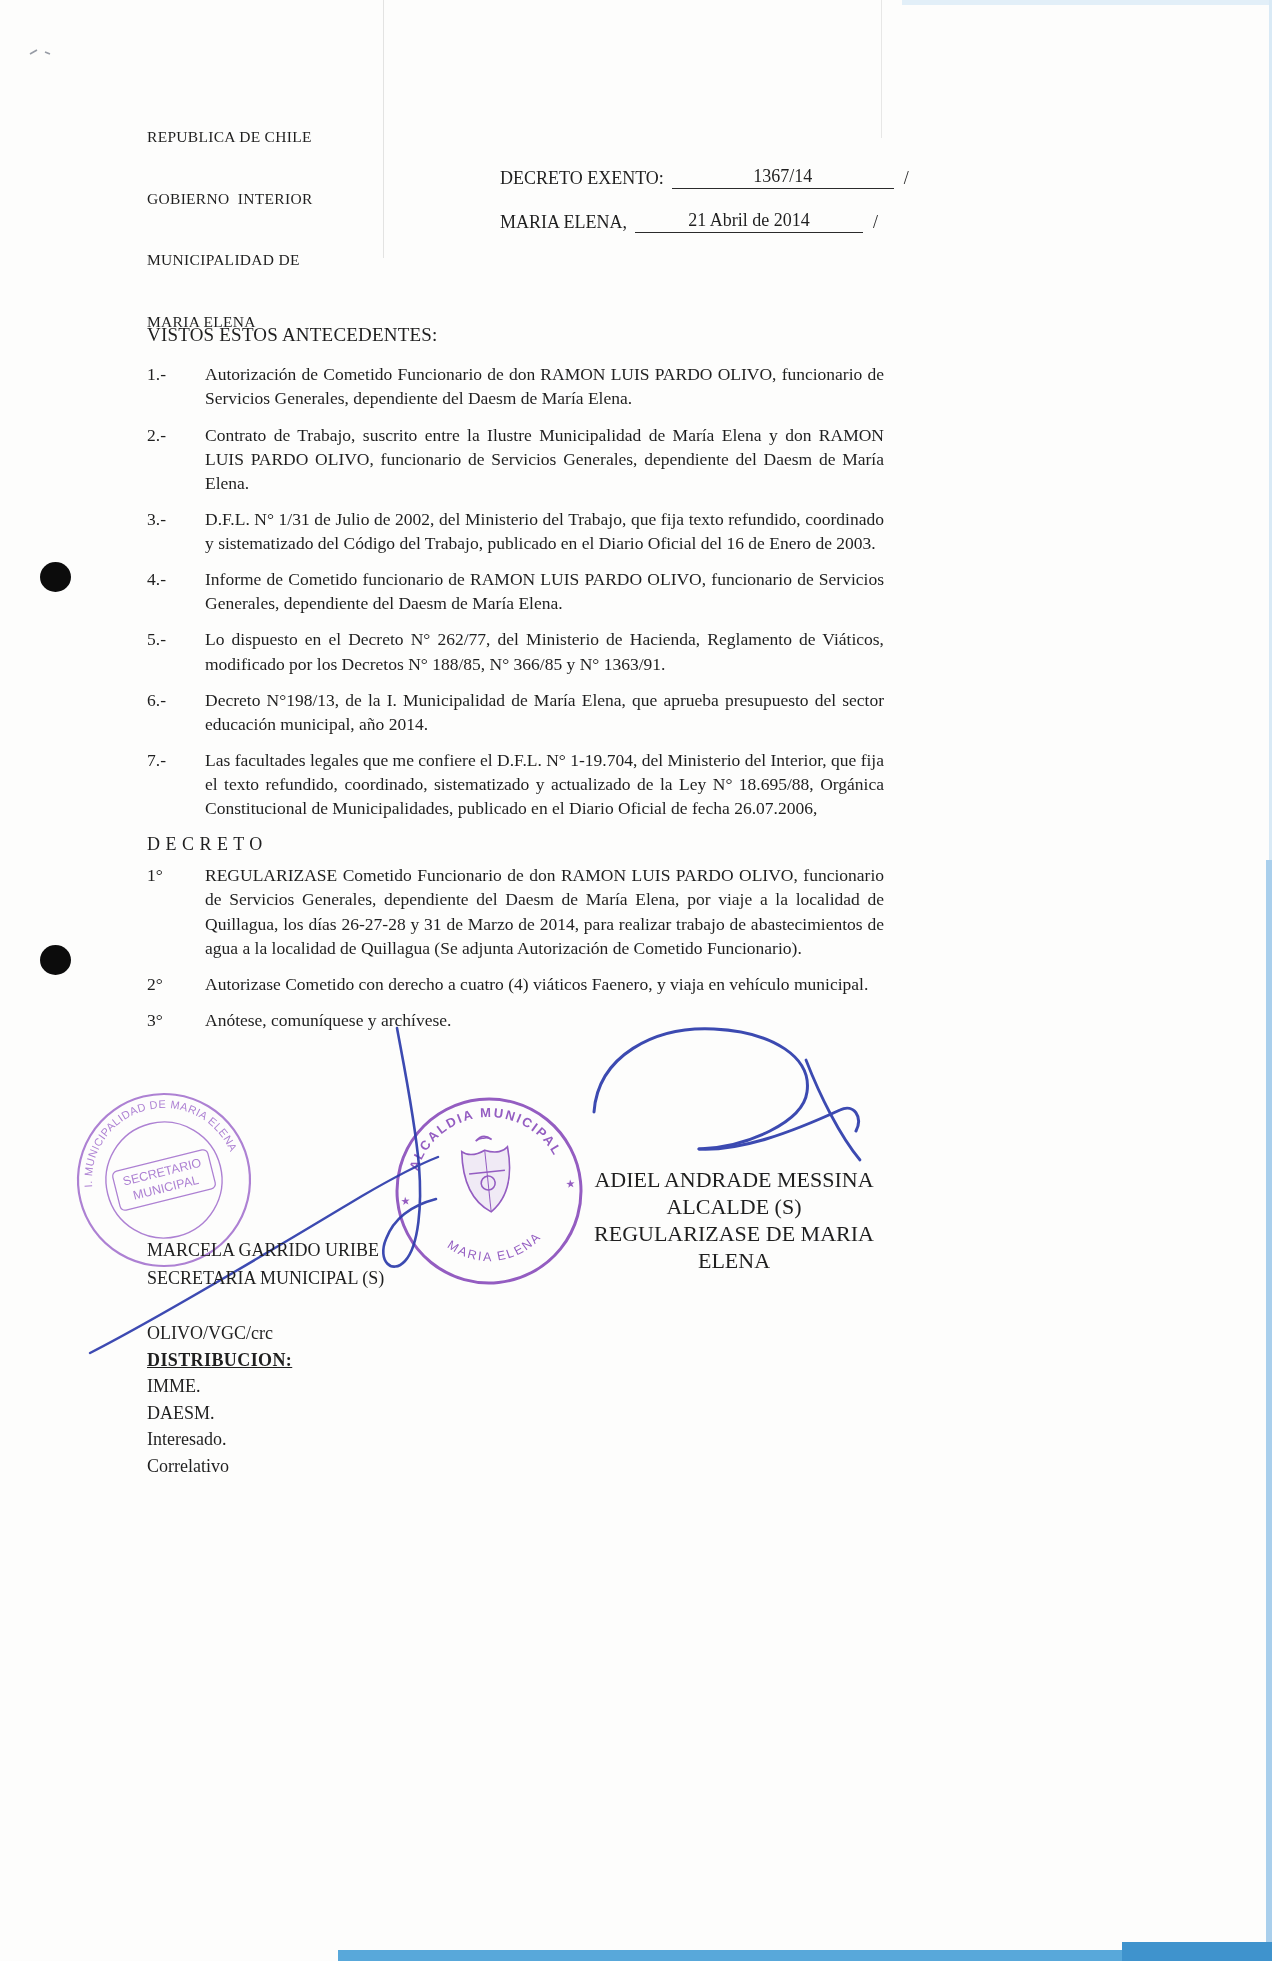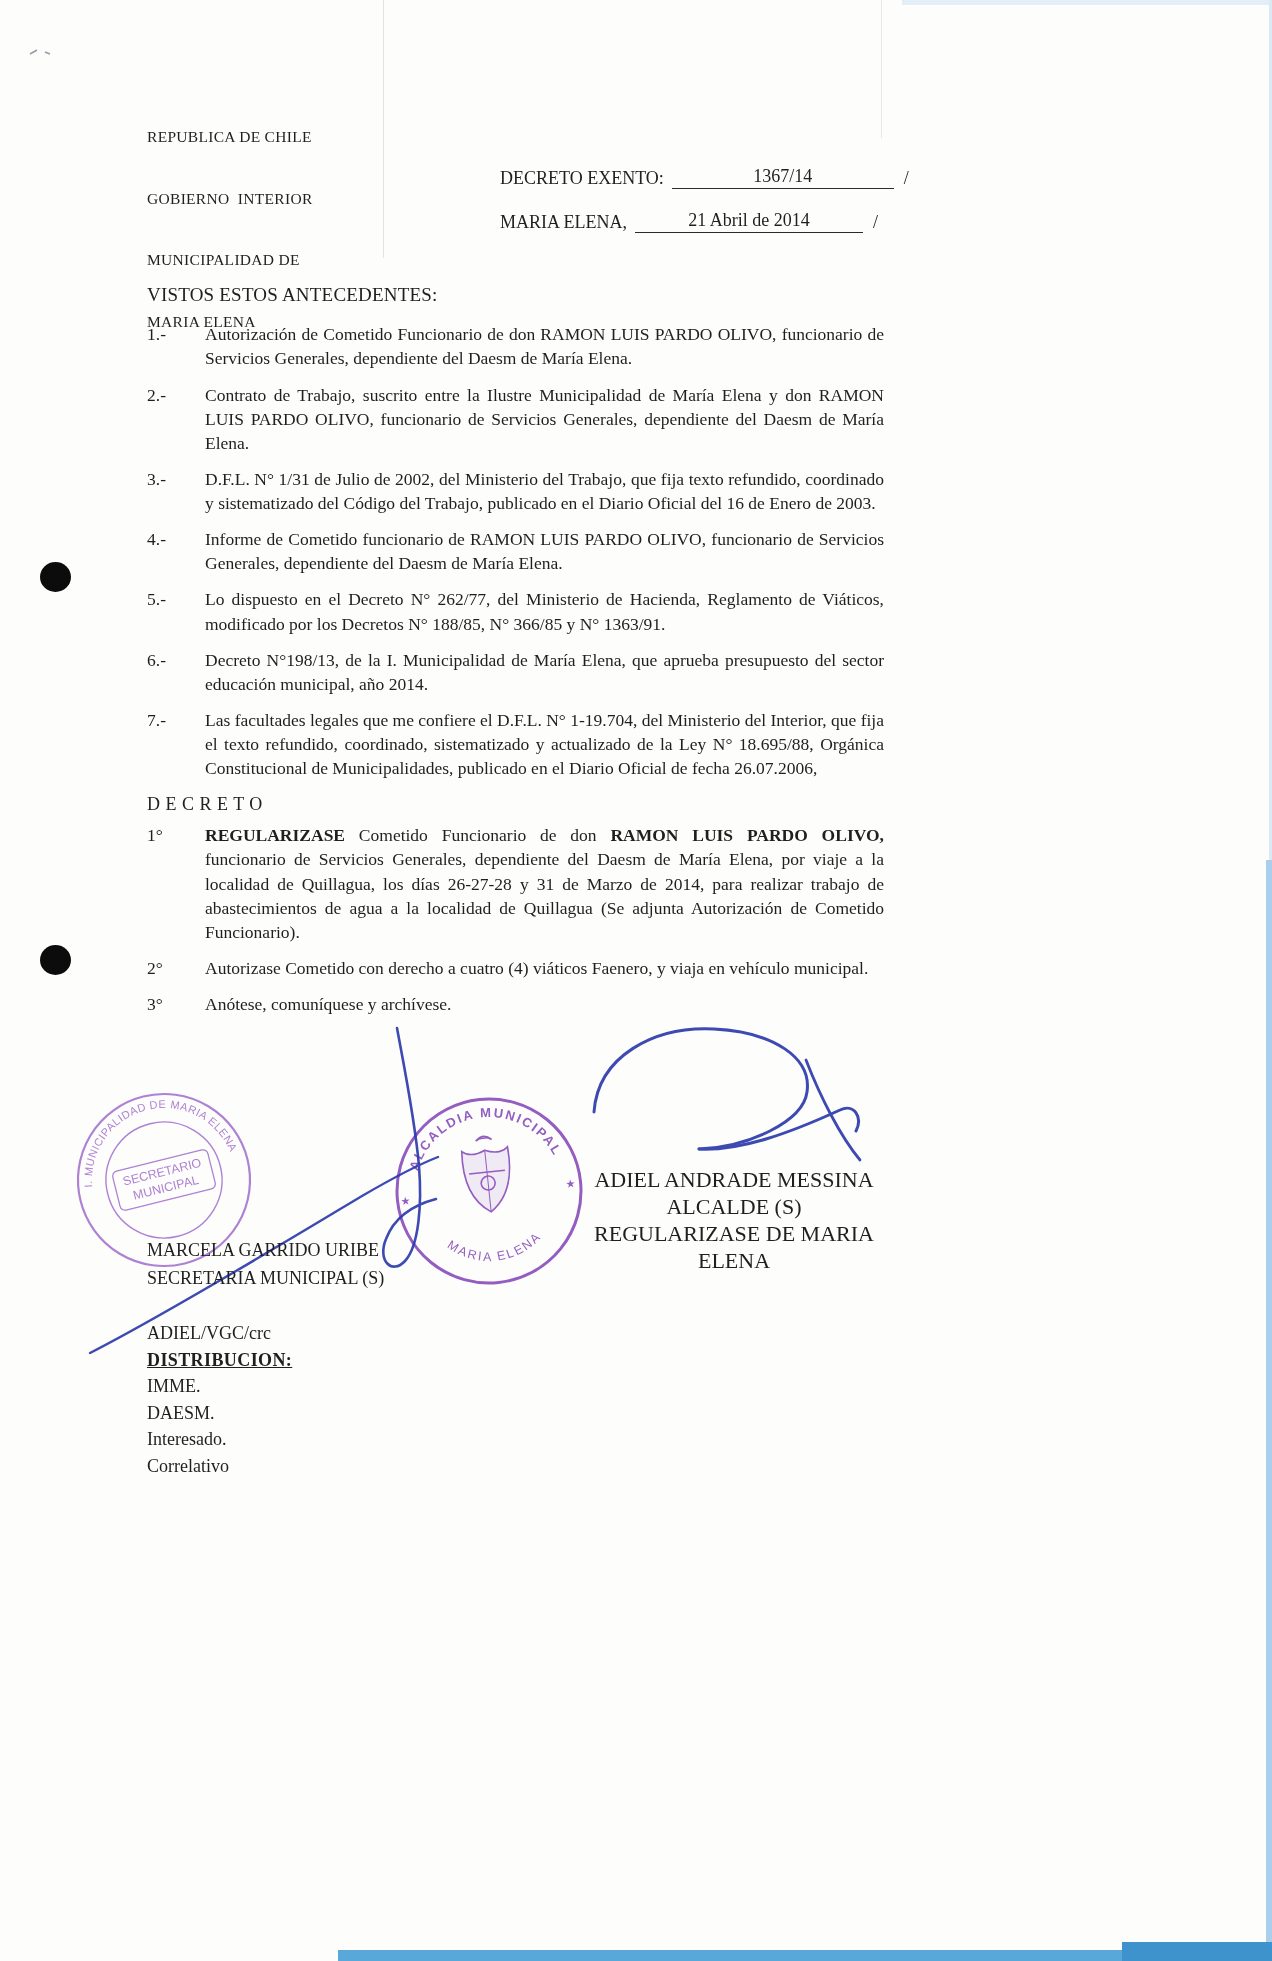--- a/index.html
+++ b/index.html
@@ -30,25 +30,25 @@
     border-bottom:1.6px solid #2b2b2b;padding:0 4px 1px;
   }
   .row1 .uline{width:214px;font-weight:normal;}
   .row2 .uline{width:220px;}
   .slash{padding-left:2px;}
   
   .body-col{
     position:absolute;left:147px;top:282px;width:737px;
     font-size:17.5px;line-height:1.38;
   }
-  .vistos-title{font-size:19px;margin-bottom:14px;letter-spacing:.2px;}
+  .vistos-title{font-size:19px;margin-bottom:14px;letter-spacing:.2px;margin-top:40px;}
   .item{display:flex;margin-bottom:12px;}
   .item .num{flex:0 0 58px;}
   .item .txt{flex:1;text-align:justify;}
-  .b{font-weight:bold;}
+  .b{font-weight:normal;}
   .decreto-title{margin:8px 0 6px 0;font-size:18px;letter-spacing:.5px;}
   
   .sec-block{position:absolute;left:147px;top:1236px;font-size:18px;line-height:28px;}
   .mayor-block{position:absolute;left:566px;top:1166px;width:336px;text-align:center;font-size:22px;line-height:27px;}
   
   .footer{position:absolute;left:147px;top:1320px;font-size:18px;line-height:26.5px;}
   .footer .dist{font-weight:bold;text-decoration:underline;letter-spacing:.4px;}
   
   .punch{position:absolute;width:31px;height:30px;border-radius:50%;background:#0c0c0c;}
   .artifact{position:absolute;}
@@ -182,21 +182,21 @@
     <div>SECRETARIA MUNICIPAL (S)</div>
   </div>
 
   <div class="mayor-block">
     <div>ADIEL ANDRADE MESSINA</div>
     <div>ALCALDE (S)</div>
     <div>REGULARIZASE DE MARIA ELENA</div>
   </div>
 
   <div class="footer">
-    <div>ADIEL/VGC/crc</div>
+    <div>OLIVO/VGC/crc</div>
     <div class="dist">DISTRIBUCION:</div>
     <div>IMME.</div>
     <div>DAESM.</div>
     <div>Interesado.</div>
     <div>Correlativo</div>
   </div>
 
   <div class="punch" style="left:40px;top:562px;"></div>
   <div class="punch" style="left:40px;top:945px;"></div>
 

